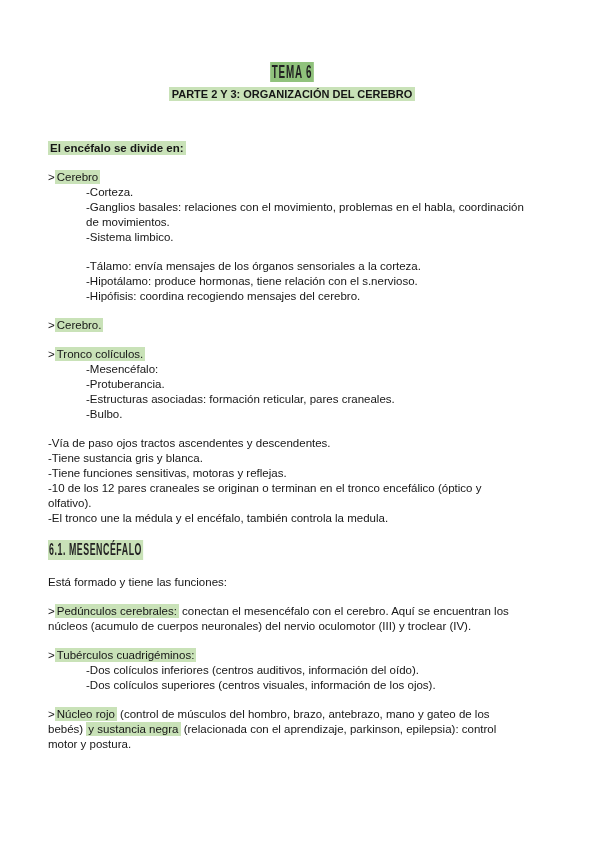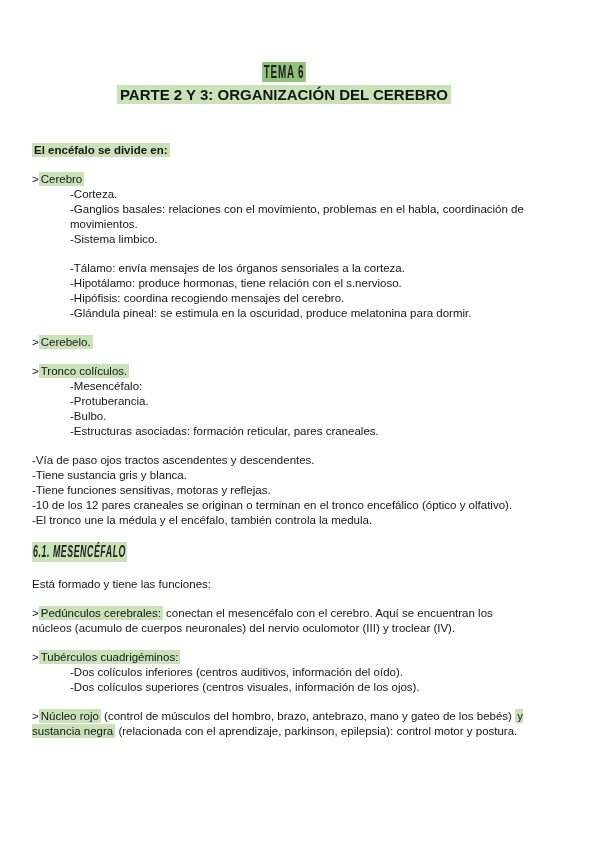--- a/index.html
+++ b/index.html
@@ -2,21 +2,21 @@
 <html style="--title-highlight: #90c27c; --light-highlight: #c9e2b8;"><head>
 <meta charset="utf-8">
 <style>
   html, body { margin: 0; padding: 0; background: #ffffff; }
   .page {
     position: relative;
     width: 600px;
     height: 848px;
     box-sizing: border-box;
     background: #ffffff;
-    padding: 62px 64px 0 32px;
+    padding: 62px 64px 0 48px;
     font-family: "Liberation Sans", sans-serif;
     font-size: 11.5px;
     line-height: 15px;
     color: #161616;
     overflow: hidden;
   }
   p { margin: 0; }
   .center { text-align: center; }
   .block { margin: 0 10px 14px 0; }
   .subtitle-block { margin-bottom: 38px; }
@@ -33,26 +33,26 @@
     font-size: 19px;
     line-height: 20px;
     letter-spacing: 1.5px;
     background-color: var(--title-highlight, #90c27c);
     padding: 0 3px;
     color: #222222;
   }
   .title-line { line-height: 20px; margin-bottom: 2px; }
   .subtitle {
     font-weight: 700;
-    font-size: 15px;
+    font-size: 11px;
     background-color: var(--light-highlight, #c9e2b8);
     padding: 1px 3px;
   }
   .subtitle-line { line-height: 17px; }
-  .h61-line { line-height: 20px; font-style: italic; }
+  .h61-line { line-height: 20px; }
   .h61 {
     display: inline-block;
     transform: scaleX(0.55);
     transform-origin: left center;
     font-weight: 700;
     font-size: 16px;
     line-height: 18px;
     letter-spacing: 1px;
     background-color: var(--light-highlight, #c9e2b8);
     padding: 1px 2px;
@@ -77,33 +77,32 @@
     <p><span class="marker">&gt;</span><span class="hl">Cerebro</span></p>
     <p class="indent">-Corteza.</p>
     <p class="indent">-Ganglios basales: relaciones con el movimiento, problemas en el habla, coordinación de movimientos.</p>
     <p class="indent">-Sistema limbico.</p>
   </div>
 
   <div class="block">
     <p class="indent">-Tálamo: envía mensajes de los órganos sensoriales a la corteza.</p>
     <p class="indent">-Hipotálamo: produce hormonas, tiene relación con el s.nervioso.</p>
     <p class="indent">-Hipófisis: coordina recogiendo mensajes del cerebro.</p>
-    <p class="indent">-Glándula pineal: se estimula en la oscuridad, produce melatonina para dormir.</p>
   </div>
 
   <div class="block">
-    <p><span class="marker">&gt;</span><span class="hl">Cerebelo.</span></p>
+    <p><span class="marker">&gt;</span><span class="hl">Cerebro.</span></p>
   </div>
 
   <div class="block">
     <p><span class="marker">&gt;</span><span class="hl">Tronco colículos.</span></p>
     <p class="indent">-Mesencéfalo:</p>
     <p class="indent">-Protuberancia.</p>
+    <p class="indent">-Estructuras asociadas: formación reticular, pares craneales.</p>
     <p class="indent">-Bulbo.</p>
-    <p class="indent">-Estructuras asociadas: formación reticular, pares craneales.</p>
   </div>
 
   <div class="block">
     <p>-Vía de paso ojos tractos ascendentes y descendentes.</p>
     <p>-Tiene sustancia gris y blanca.</p>
     <p>-Tiene funciones sensitivas, motoras y reflejas.</p>
     <p>-10 de los 12 pares craneales se originan o terminan en el tronco encefálico (óptico y olfativo).</p>
     <p>-El tronco une la médula y el encéfalo, también controla la medula.</p>
   </div>
 

